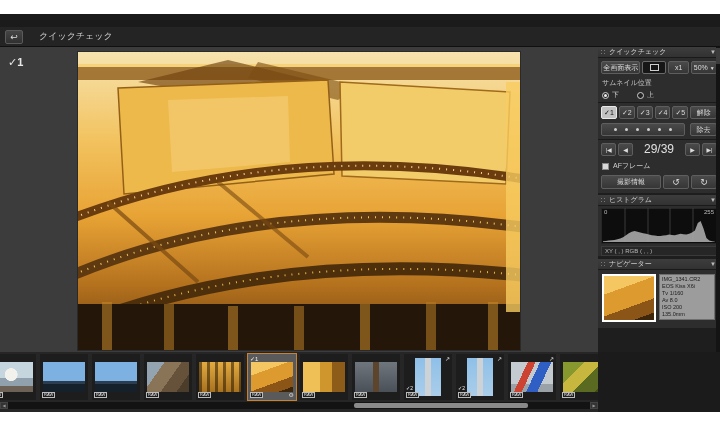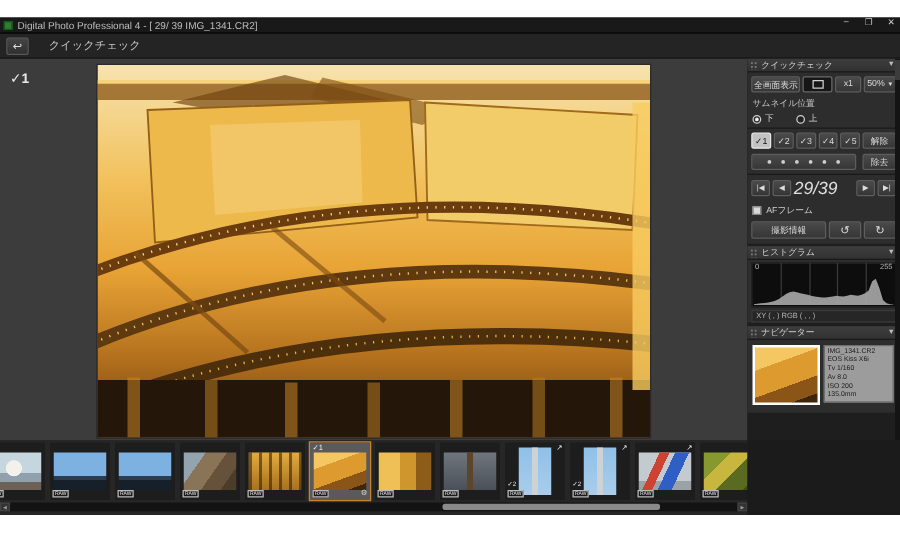--- a/index.html
+++ b/index.html
@@ -62,21 +62,21 @@
          border-radius:2px; color:#d8d8d8; font-size:7px; display:flex; align-items:center; justify-content:center; }
   .chk.active { background:#c2c2c2; color:#111; border-color:#e8e8e8; }
   .b-clear,.b-remove { width:27px; height:13px; margin-left:auto; }
 
   .ratingrow { padding:1px 3px 3px 3px; gap:2px; }
   .dotsbtn { width:84px; height:13px; gap:8px; }
   .dot { width:3px; height:3px; border-radius:50%; background:#cfcfcf; }
 
   .navrow { padding:2px 3px; gap:2px; border-top:1px solid #1a1a1a; }
   .b-nav { width:15px; height:13px; font-size:6px; }
-  .counter { flex:1; font-size:14px; color:#e0e0e0;font-style:italic; }
+  .counter { flex:1; text-align:center; font-size:12px; color:#e0e0e0; }
 
   .afrow { padding:3px 4px 2px 4px; gap:4px; }
   .cbx { width:7px; height:7px; background:#d8d8d8; border:1px solid #888; }
   .aflbl { font-size:7px; color:#cfcfcf; }
 
   .inforow { padding:2px 3px 4px 3px; gap:2px; }
   .b-info { flex:1; height:14px; }
   .b-rot { width:26px; height:14px; font-size:9px; }
 
   .histbox { margin:2px 3px; height:36px; background:#0d0d0d; border:1px solid #262626; position:relative; }
@@ -132,29 +132,20 @@
                linear-gradient(180deg,#8fc0e8,#aacdea); }
   .t-playground { background:linear-gradient(115deg, rgba(0,0,0,0) 0 30%, #cc4431 30% 44%, rgba(0,0,0,0) 44% 52%, #2f5fc4 52% 72%, rgba(0,0,0,0) 72%),
                   linear-gradient(180deg,#c3cad0 0 75%, #9aa2a8 75%); }
   .t-leaves { background:linear-gradient(135deg,#87982f 0 30%, #c7b73f 30% 55%, #5a6a21 55% 85%, #3e4c16 85%); }
 </style>
 </head>
 <body>
 
 <div class="app">
 
-  <div class="titlebar">
-    <div class="appicon"></div>
-    <div class="title">Digital Photo Professional 4 - [ 29/ 39 IMG_1341.CR2]</div>
-    <div class="wctl">
-      <span>–</span>
-      <span>❐</span>
-      <span>✕</span>
-    </div>
-  </div>
 
   <div class="toolbar">
     <div class="backbtn">↩</div>
     <div class="qclabel">クイックチェック</div>
   </div>
 
   <div class="preview">
     <div class="pv-check">✓1</div>
     <svg class="photo" viewBox="0 0 442 298" preserveAspectRatio="none">
       <defs>

